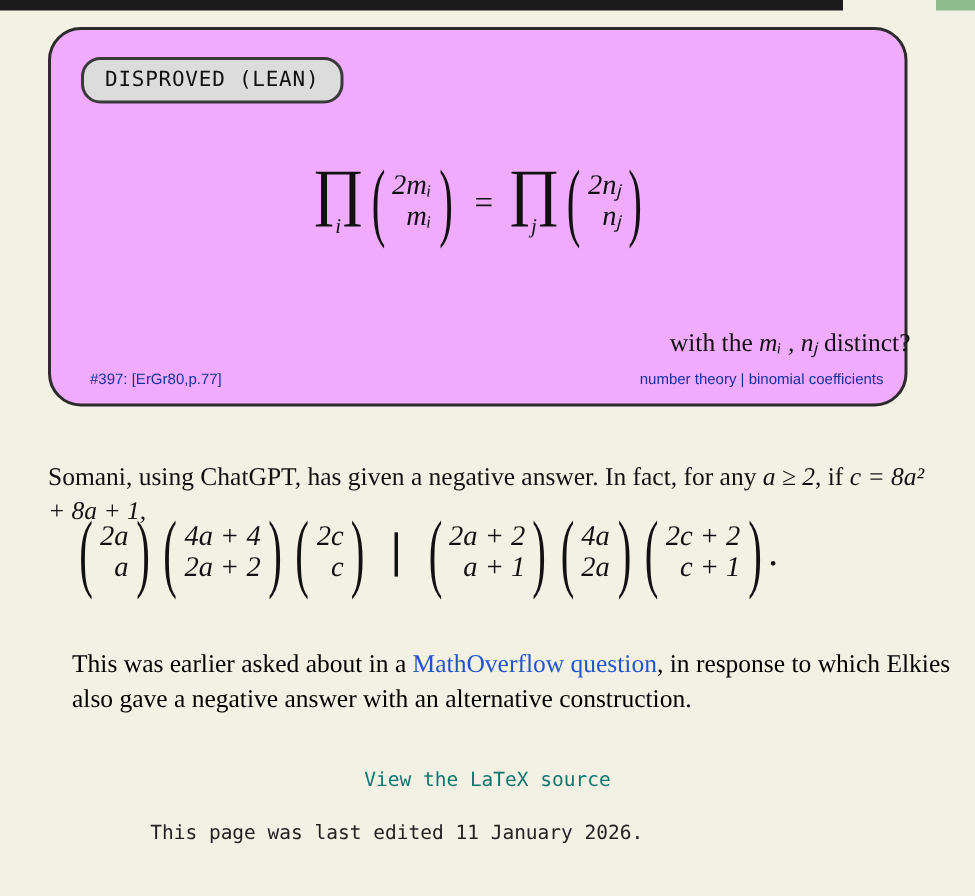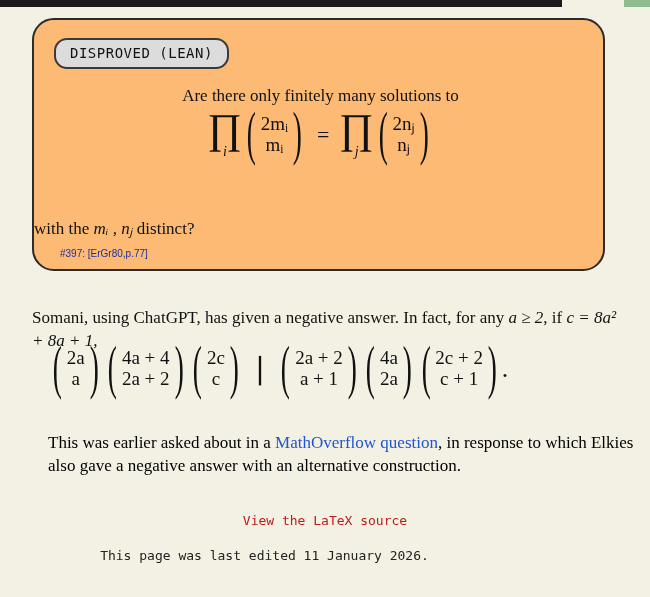--- a/index.html
+++ b/index.html
@@ -43,21 +43,21 @@
     background: #8fbc8f;
   }
 
   
   #card {
     position: absolute;
     left: 32px;
     top: 18px;
     width: 573px;
     height: 253px;
-    background: #fdba74;
+    background: #f0abfc;
     border: 2px solid #2b2b2b;
     border-radius: 22px;
     box-sizing: border-box;
   }
   #status-badge {
     position: absolute;
     left: 20px;
     top: 18px;
     background: #dcdcdc;
     border: 2px solid #3a3a3a;
@@ -84,21 +84,21 @@
     top: 92px;
     width: 573px;
     text-align: center;
     color: #111;
   }
   #card-subquestion {
     position: absolute;
     left: 0;
     top: 196px;
     width: 573px;
-    text-align: left;
+    text-align: right;
     font-size: 17px;
     color: #111;
   }
   #card-ref {
     position: absolute;
     left: 26px;
     bottom: 10px;
     font-size: 10px;
     color: #1c2fa0;
     font-family: "Liberation Sans", sans-serif;
@@ -145,21 +145,21 @@
   
   #latex-source {
     position: absolute;
     left: 0;
     top: 513px;
     width: 650px;
     text-align: center;
     font-family: "DejaVu Sans Mono", monospace;
     font-size: 13px;
   }
-  #latex-source a { color: #b91c1c; text-decoration: none; }
+  #latex-source a { color: #0f766e; text-decoration: none; }
   #last-edited {
     position: absolute;
     left: 0;
     top: 548px;
     width: 529px;
     text-align: center;
     font-family: "DejaVu Sans Mono", monospace;
     font-size: 13px;
     color: #222;
   }
@@ -176,26 +176,27 @@
     font-size: 44px;
     line-height: 40px;
     vertical-align: middle;
     transform: scaleX(0.62) scaleY(1.32);
     font-family: "Liberation Serif", serif;
   }
   .binom .stack {
     display: inline-block;
     vertical-align: middle;
     text-align: center;
+    font-style: italic;
     font-size: 19px;
     line-height: 1.08;
     padding: 0 2px;
   }
   .binom .stack .top { display: block; }
-  .binom .stack .bot { display: block; }
+  .binom .stack .bot { display: block; text-align: right; }
   .prod {
     display: inline-block;
     vertical-align: middle;
     text-align: center;
     position: relative;
     font-family: "Liberation Serif", serif;
   }
   .prod .sym {
     display: block;
     font-size: 42px;
@@ -228,40 +229,42 @@
 <div id="top-strip">
   <div class="dark"></div>
   <div class="cream"></div>
   <div class="green"></div>
 </div>
 
 <div id="card">
 
   <div id="status-badge">DISPROVED (LEAN)</div>
 
-  <div id="card-question">Are there only finitely many solutions to</div>
 
   <div id="card-formula">
     <span class="prod">
       <span class="sym">∏</span>
       <span class="sub">i</span>
     </span><span class="binom"><span class="paren">(</span><span class="stack"><span class="top">2mᵢ</span><span class="bot">mᵢ</span></span><span class="paren">)</span></span><span class="eqsign">=</span><span class="prod">
       <span class="sym">∏</span>
       <span class="sub">j</span>
     </span><span class="binom"><span class="paren">(</span><span class="stack"><span class="top">2nⱼ</span><span class="bot">nⱼ</span></span><span class="paren">)</span></span>
   </div>
 
   <div id="card-subquestion">
     <span>with the </span><span class="it">mᵢ , nⱼ</span><span> distinct?</span>
   </div>
 
   <div id="card-ref">
     <a href="#">#397: [ErGr80,p.77]</a>
   </div>
 
+  <div id="card-tags">
+    <a href="#">number theory</a><span> | </span><a href="#">binomial coefficients</a>
+  </div>
 </div>
 
 <div id="body-wrap">
   <p class="para">
     <span>Somani, using ChatGPT, has given a negative answer. In fact, for any</span>
     <span class="it">a ≥ 2</span><span>, if </span><span class="it">c = 8a² + 8a + 1,</span>
   </p>
 </div>
 
 <div id="display-eq">

